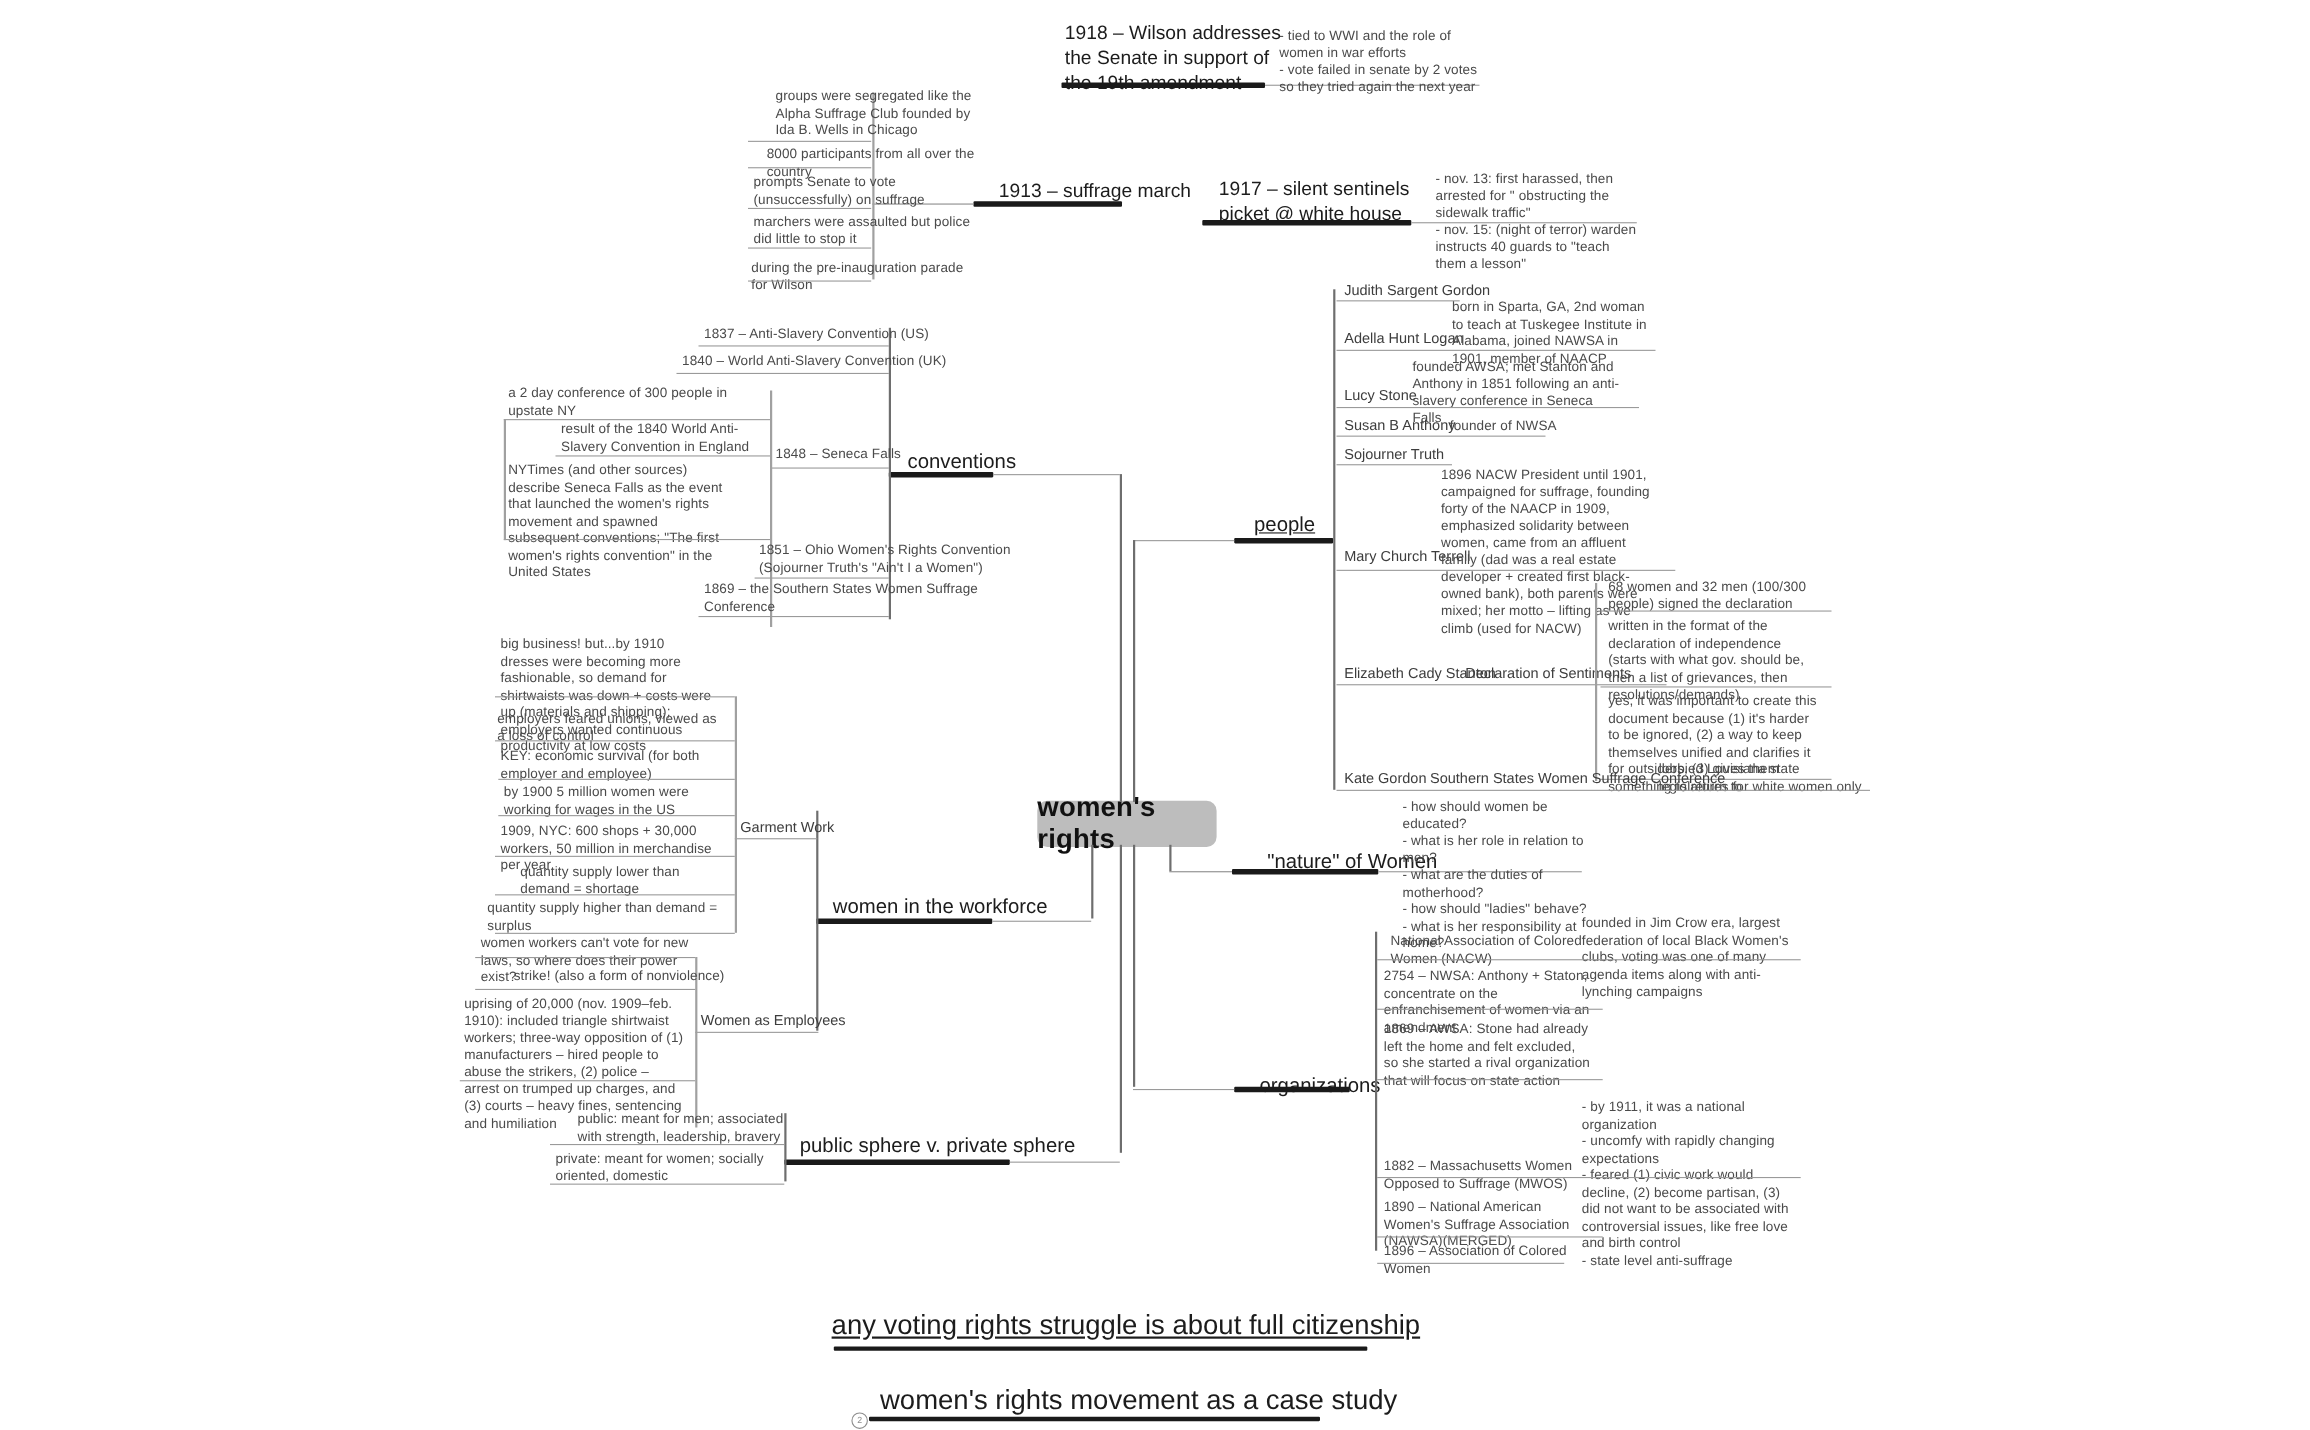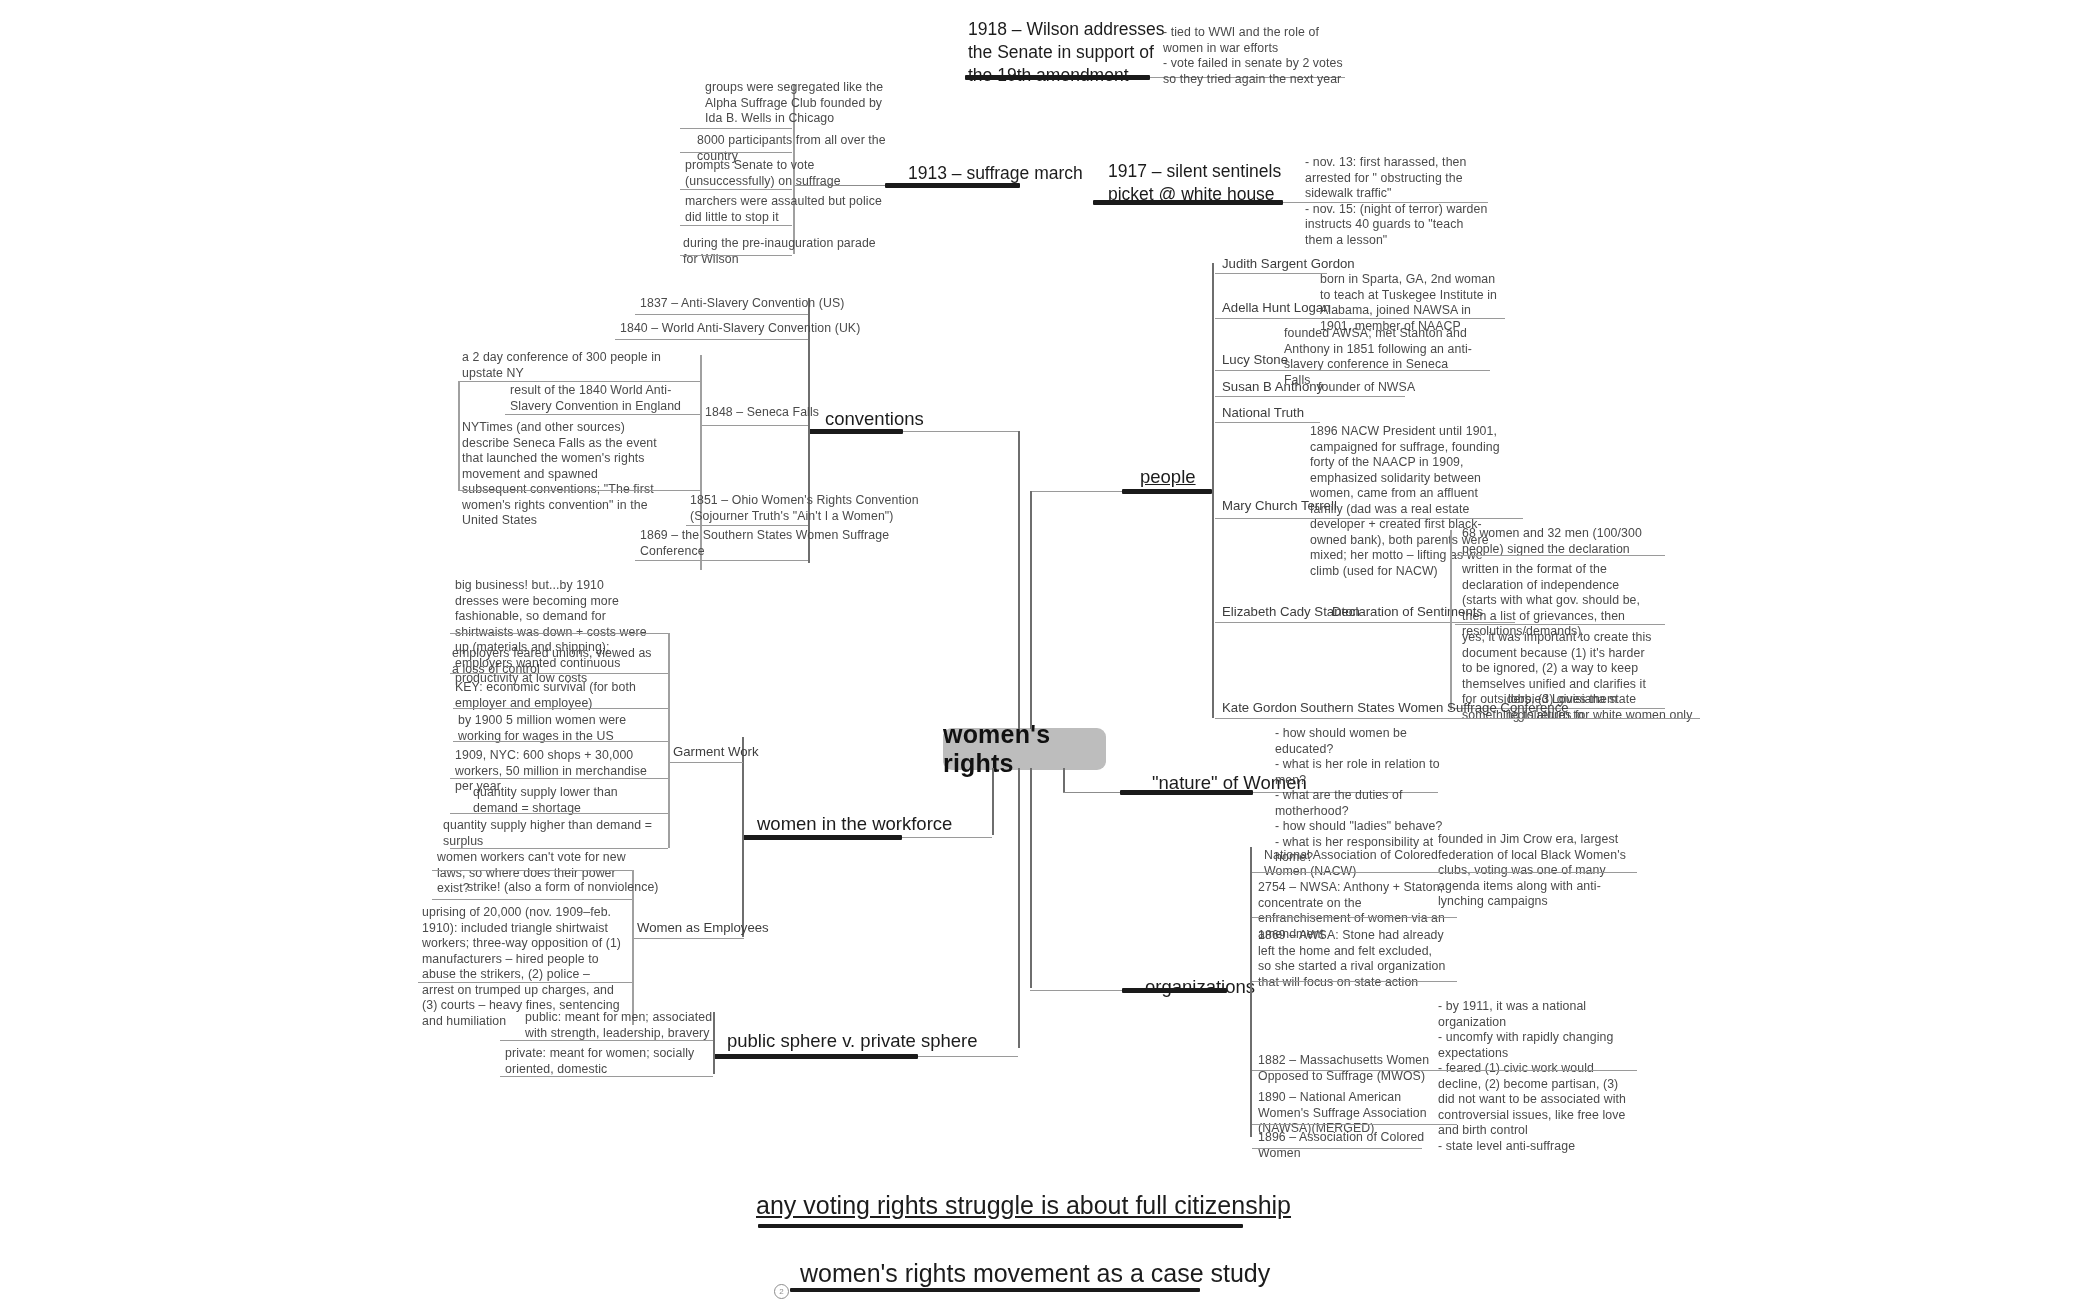--- a/index.html
+++ b/index.html
@@ -172,21 +172,21 @@
 <div class="uline" style="left:1215px; top:318px; width:290px;"></div>
 
 <div class="node subtitle" style="left:1222px; top:352px; width:180px;">Lucy Stone</div>
 <div class="node leaf" style="left:1284px; top:326px; width:190px;">founded AWSA; met Stanton and Anthony in 1851 following an anti-slavery conference in Seneca Falls</div>
 <div class="uline" style="left:1215px; top:370px; width:275px;"></div>
 
 <div class="node subtitle" style="left:1222px; top:379px; width:150px;">Susan B Anthony</div>
 <div class="node leaf" style="left:1318px; top:380px; width:190px;">founder of NWSA</div>
 <div class="uline" style="left:1215px; top:396px; width:190px;"></div>
 
-<div class="node subtitle" style="left:1222px; top:405px; width:180px;">National Truth</div>
+<div class="node subtitle" style="left:1222px; top:405px; width:180px;">Sojourner Truth</div>
 <div class="uline" style="left:1215px; top:422px; width:105px;"></div>
 
 <div class="node subtitle" style="left:1222px; top:498px; width:180px;">Mary Church Terrell</div>
 <div class="node leaf" style="left:1310px; top:424px; width:195px;">1896 NACW President until 1901, campaigned for suffrage, founding forty of the NAACP in 1909, emphasized solidarity between women, came from an affluent family (dad was a real estate developer + created first black-owned bank), both parents were mixed; her motto – lifting as we climb (used for NACW)</div>
 <div class="uline" style="left:1215px; top:518px; width:308px;"></div>
 
 <div class="node subtitle" style="left:1222px; top:604px; width:190px;">Elizabeth Cady Stanton</div>
 <div class="node subtitle" style="left:1332px; top:604px; width:180px;">Declaration of Sentiments</div>
 <div class="uline" style="left:1215px; top:622px; width:300px;"></div>
 <div class="vline light" style="left:1450px; top:530px; width:1.5px; height:180px;"></div>

